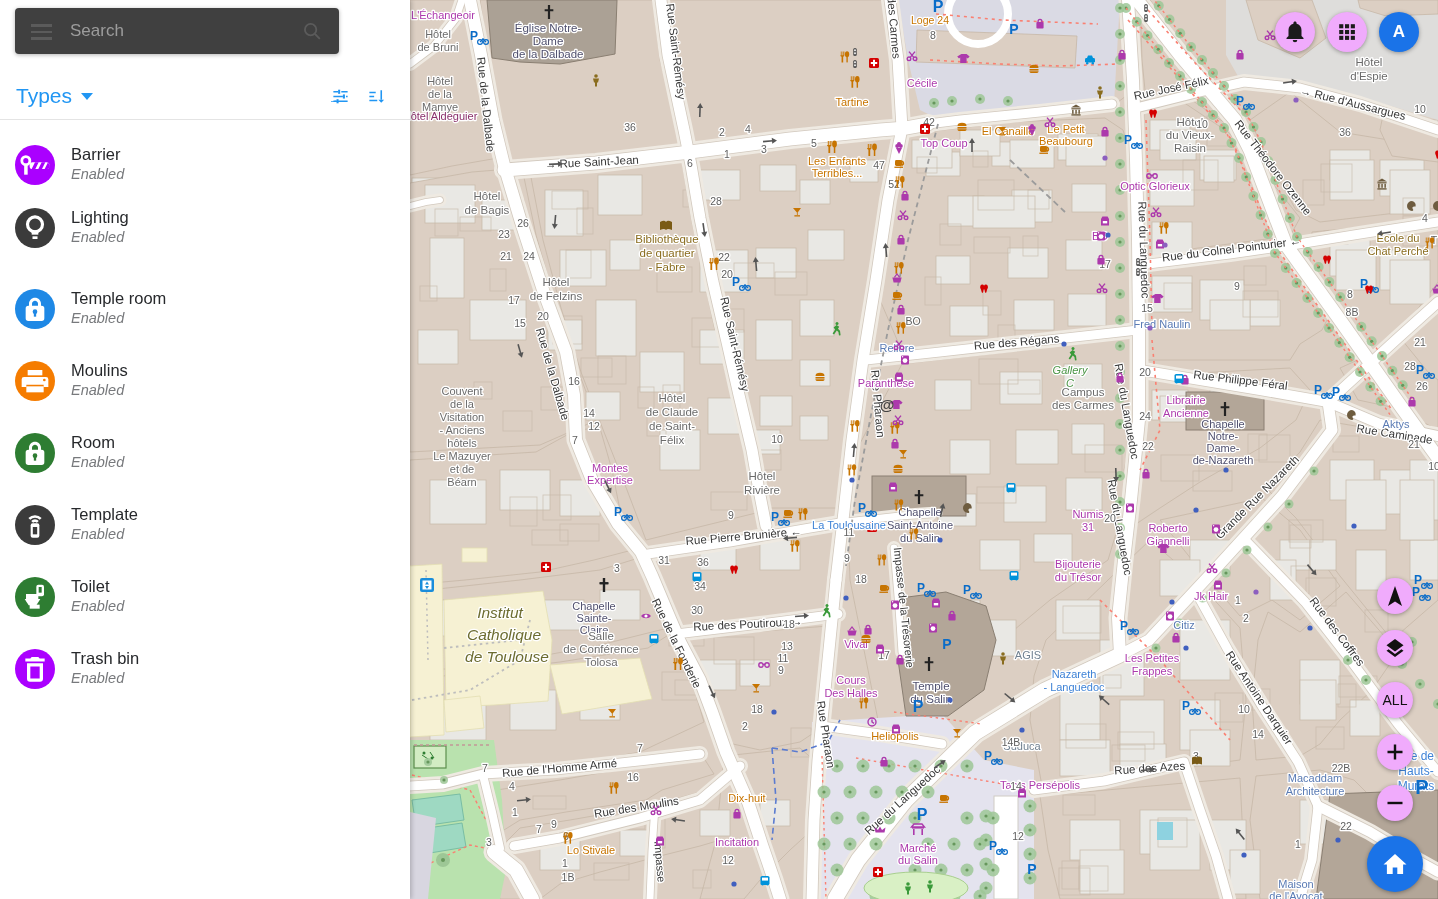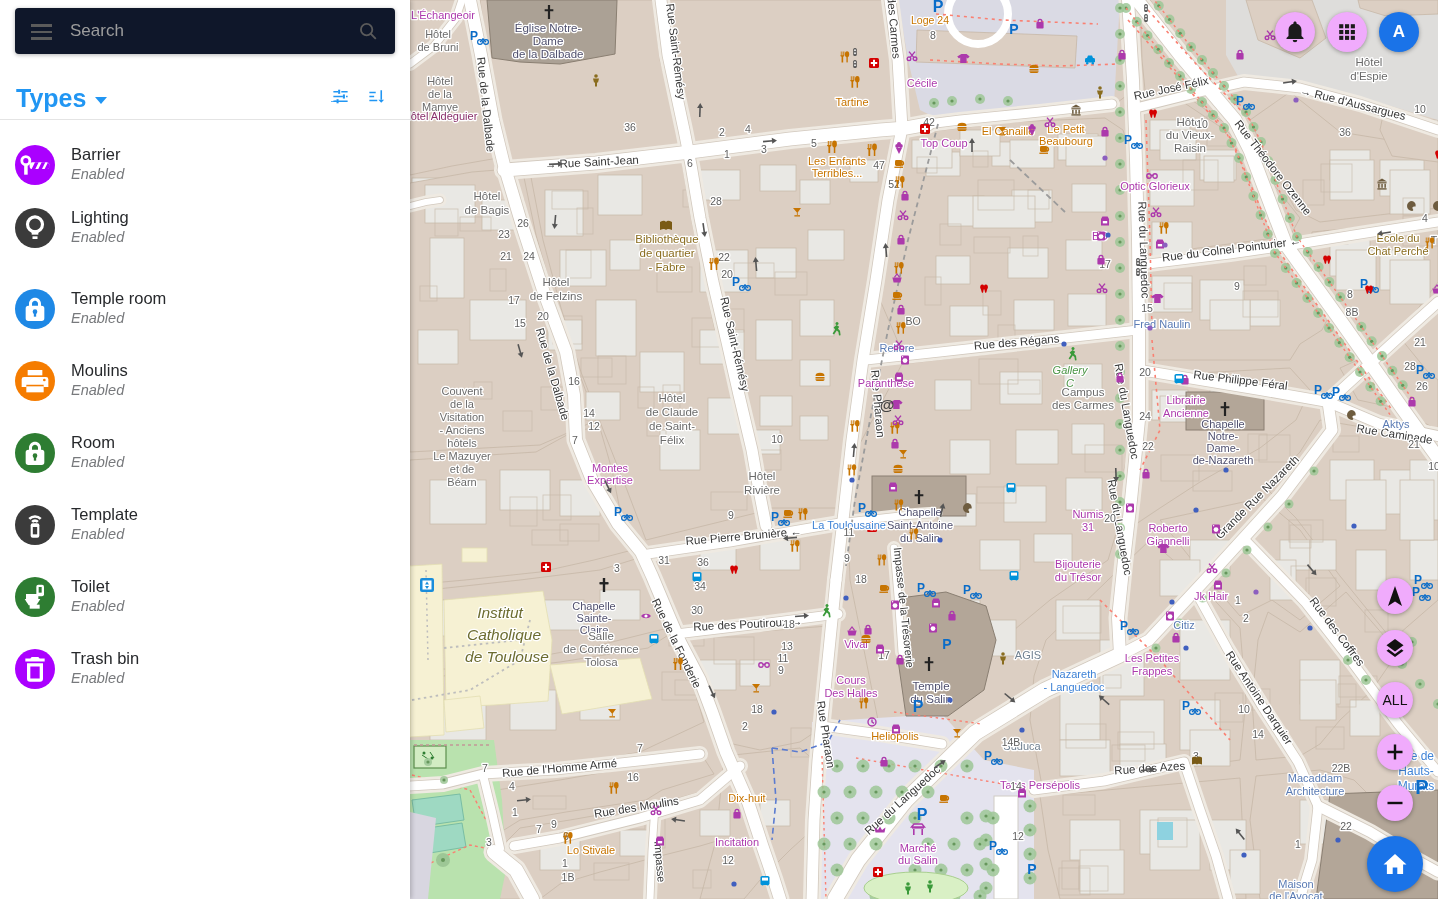--- a/index.html
+++ b/index.html
@@ -1,24 +1,24 @@
 <!DOCTYPE html>
 <html><head>
 <meta charset="utf-8">
 <style>
   html,body{margin:0;padding:0;width:1438px;height:899px;overflow:hidden;
     font-family:"Liberation Sans",sans-serif;background:#fff;}
   #map{position:absolute;left:410px;top:0;width:1028px;height:899px;background:#eae3da;}
   #panel{position:absolute;left:0;top:0;width:410px;height:899px;background:#fff;z-index:5;box-shadow:2px 0 4px rgba(0,0,0,.18);}
-  #searchbox{position:absolute;left:15px;top:8px;width:380px;height:46px;background:#0f172a;
+  #searchbox{position:absolute;left:15px;top:8px;width:324px;height:46px;background:#404040;
     border-radius:4px;box-shadow:0 1px 4px rgba(0,0,0,.3);}
   #searchbox .menu{position:absolute;left:16px;top:16px;width:21px;height:14px;}
   #searchbox .menu div{height:2.5px;background:#5b5b5b;margin-bottom:4px;}
   #searchbox .ph{position:absolute;left:55px;top:13px;font-size:17px;color:#9c9c9c;}
-  .types{position:absolute;left:16px;top:84px;font-size:25px;color:#2196f3;font-weight:bold;}
+  .types{position:absolute;left:16px;top:84px;font-size:21px;color:#2196f3;font-weight:normal;}
   .types .caret{display:inline-block;width:0;height:0;border-left:6px solid transparent;
     border-right:6px solid transparent;border-top:7px solid #2196f3;margin-left:9px;vertical-align:3px;}
   #divider{position:absolute;left:0;top:119px;width:410px;height:1px;background:#e4e4e4;}
   .item{position:absolute;left:0;width:478px;height:72px;}
   .item .ic{position:absolute;left:15px;top:9px;width:40px;height:40px;border-radius:50%;}
   .item .t{position:absolute;left:71px;top:9px;font-size:16.5px;color:#27292c;}
   .item .s{position:absolute;left:71px;top:30px;font-size:14.5px;color:#77797c;font-style:italic;}
   .cbtn{position:absolute;border-radius:50%;background:#f0abfc;box-shadow:0 1px 4px rgba(0,0,0,.35);z-index:6;}
   svg{display:block}
   .mapsvg text{font-family:"Liberation Sans",sans-serif;}

